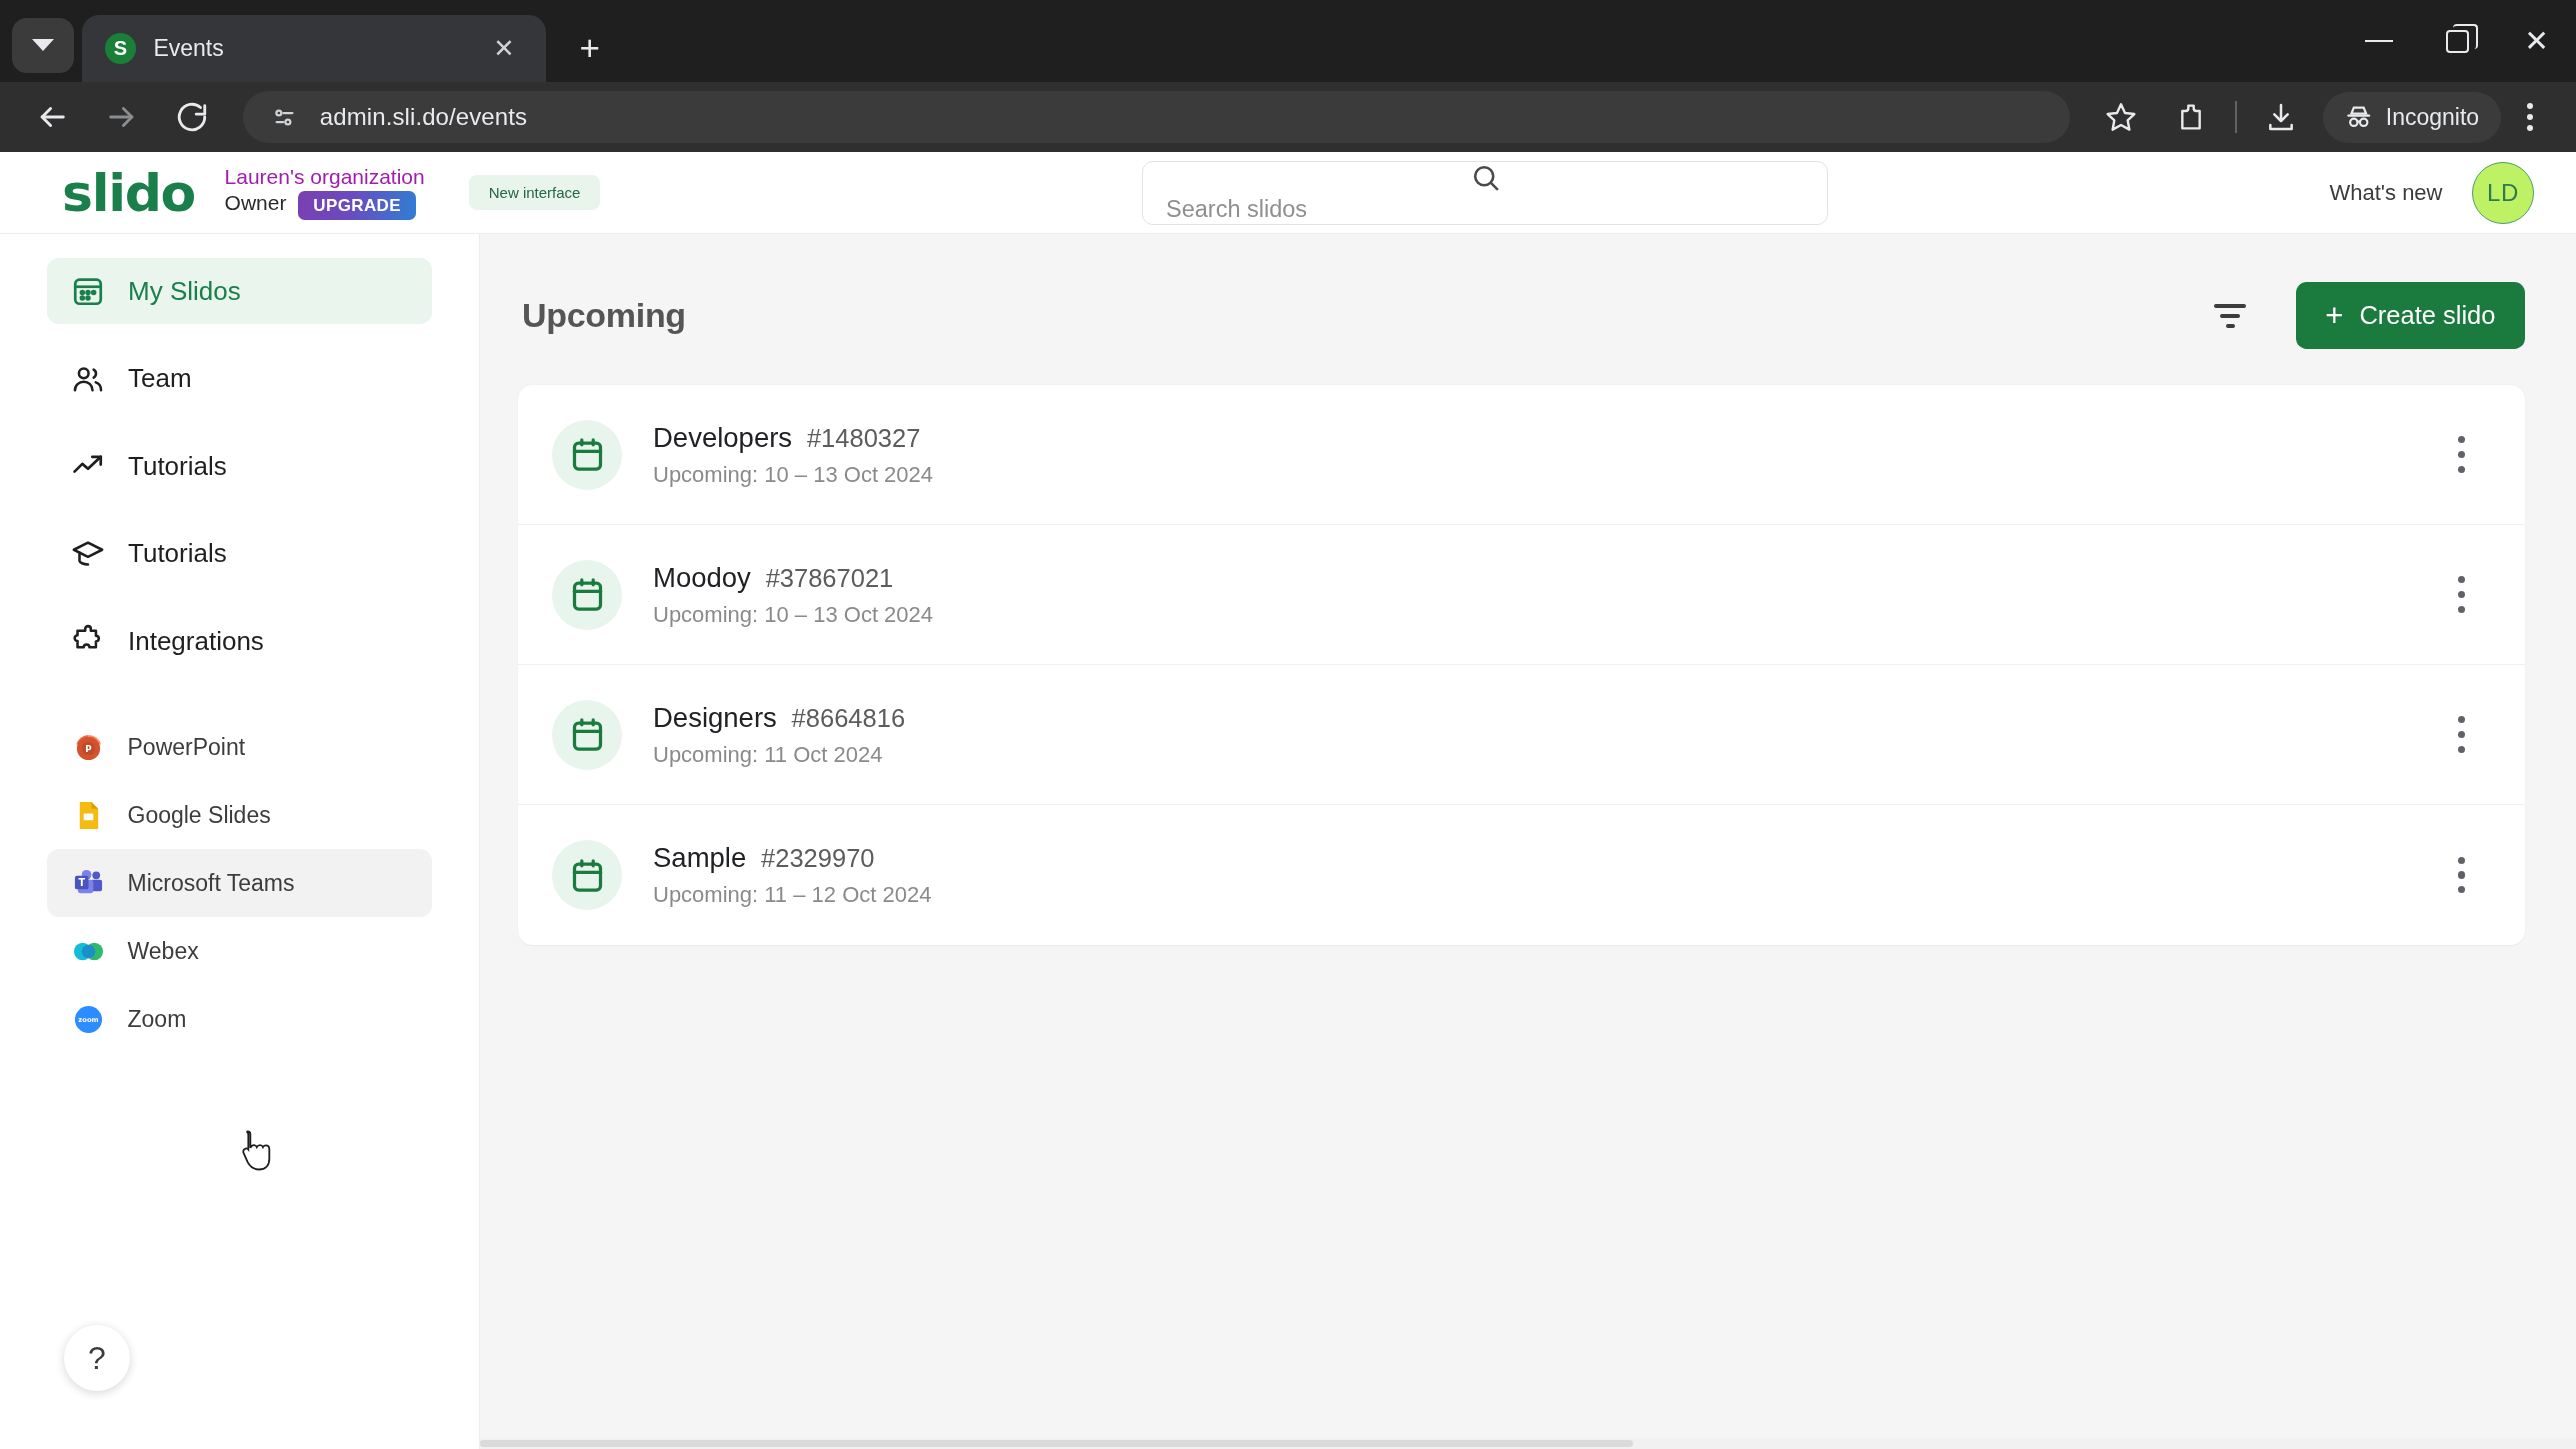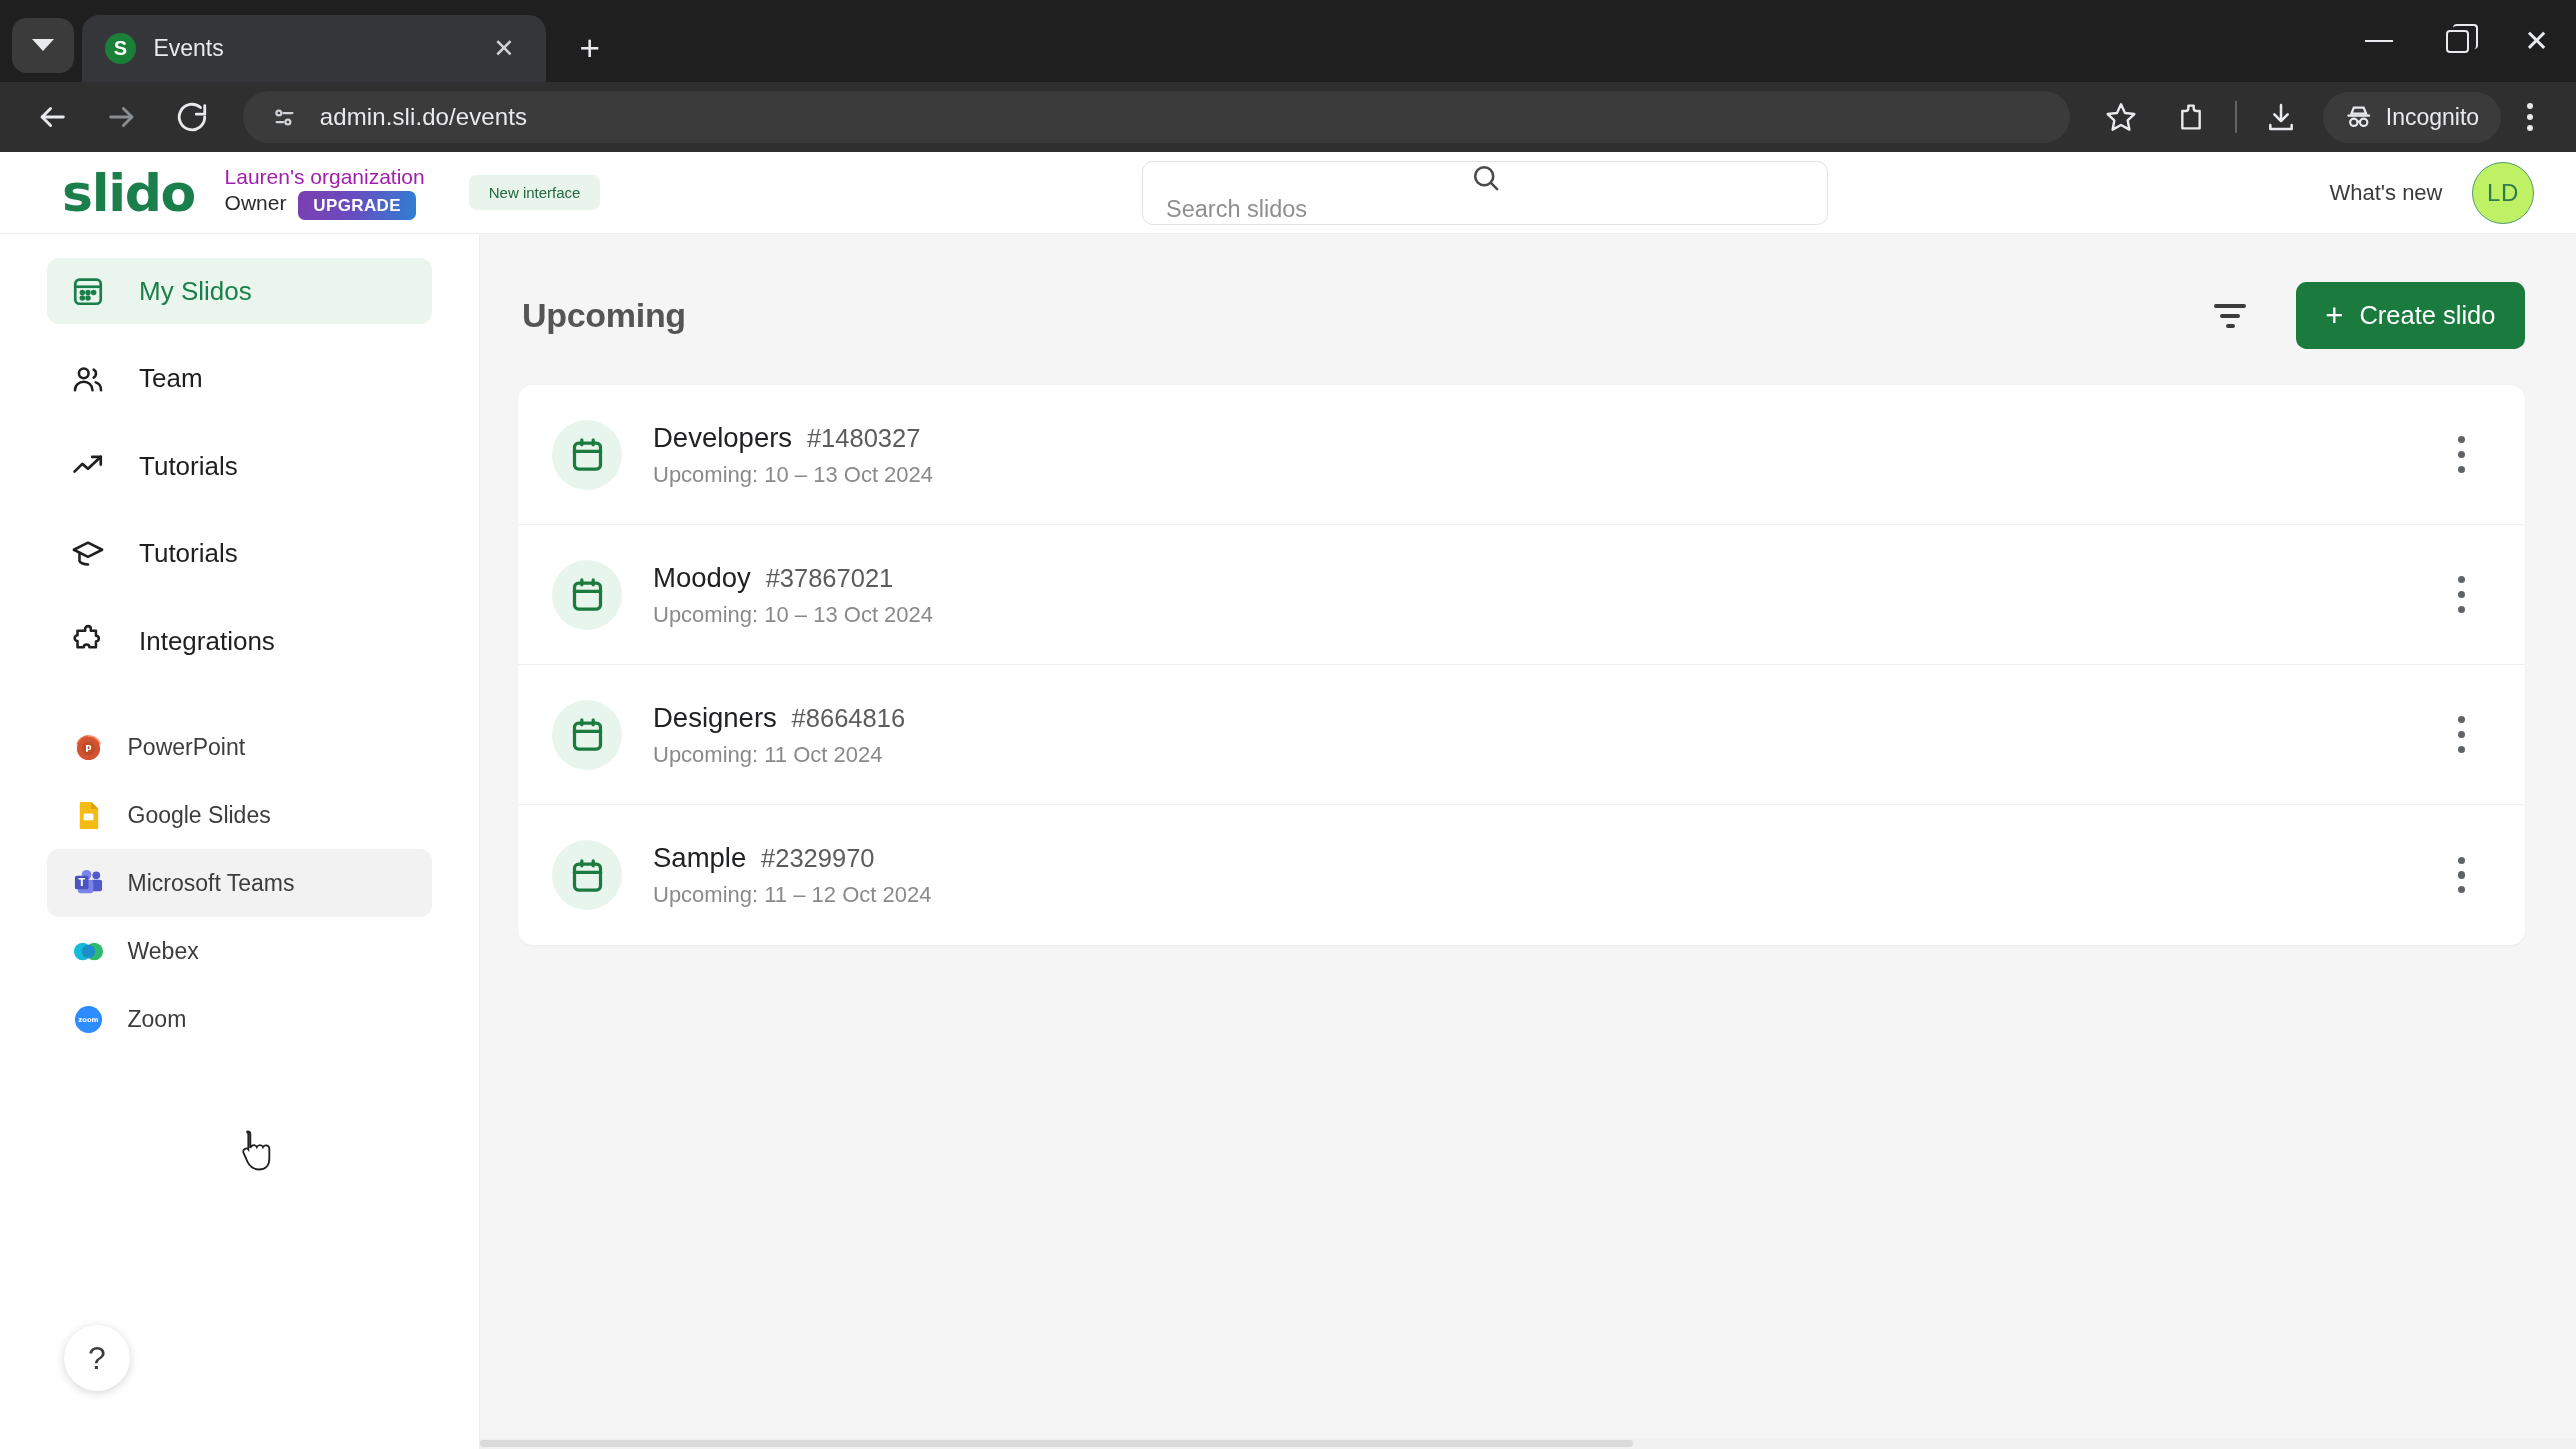--- a/index.html
+++ b/index.html
@@ -124,21 +124,21 @@
   .sidebar {
     width:480px; background:#ffffff; border-right:0.7px solid #ececec;
     padding-top:24px; position:relative; flex:0 0 auto;
   }
   .navitem {
     height:66px; margin:0 47px; border-radius:12px; display:flex; align-items:center;
     padding-left:24px; gap:23px;
   }
   .navitem.active { background:#e9f5ed; }
   .navitem svg { width:34px; height:34px; flex:0 0 auto; }
-  .navlabel { font-size:26px; color:#1f1f1f; white-space:nowrap;margin-left:11px; }
+  .navlabel { font-size:26px; color:#1f1f1f; white-space:nowrap; }
   .navitem.active .navlabel { color:#1a7f4b; }
   .navgap { height:21.5px; }
 
   .intitem {
     height:68px; margin:0 47px; border-radius:12px; display:flex; align-items:center;
     padding-left:25.5px; gap:24px;
   }
   .intitem.hover { background:#f2f2f2; }
   .intlabel { font-size:23px; color:#3c3c3c; white-space:nowrap; }
   .appicon { width:31px; height:31px; flex:0 0 auto; display:block; }

